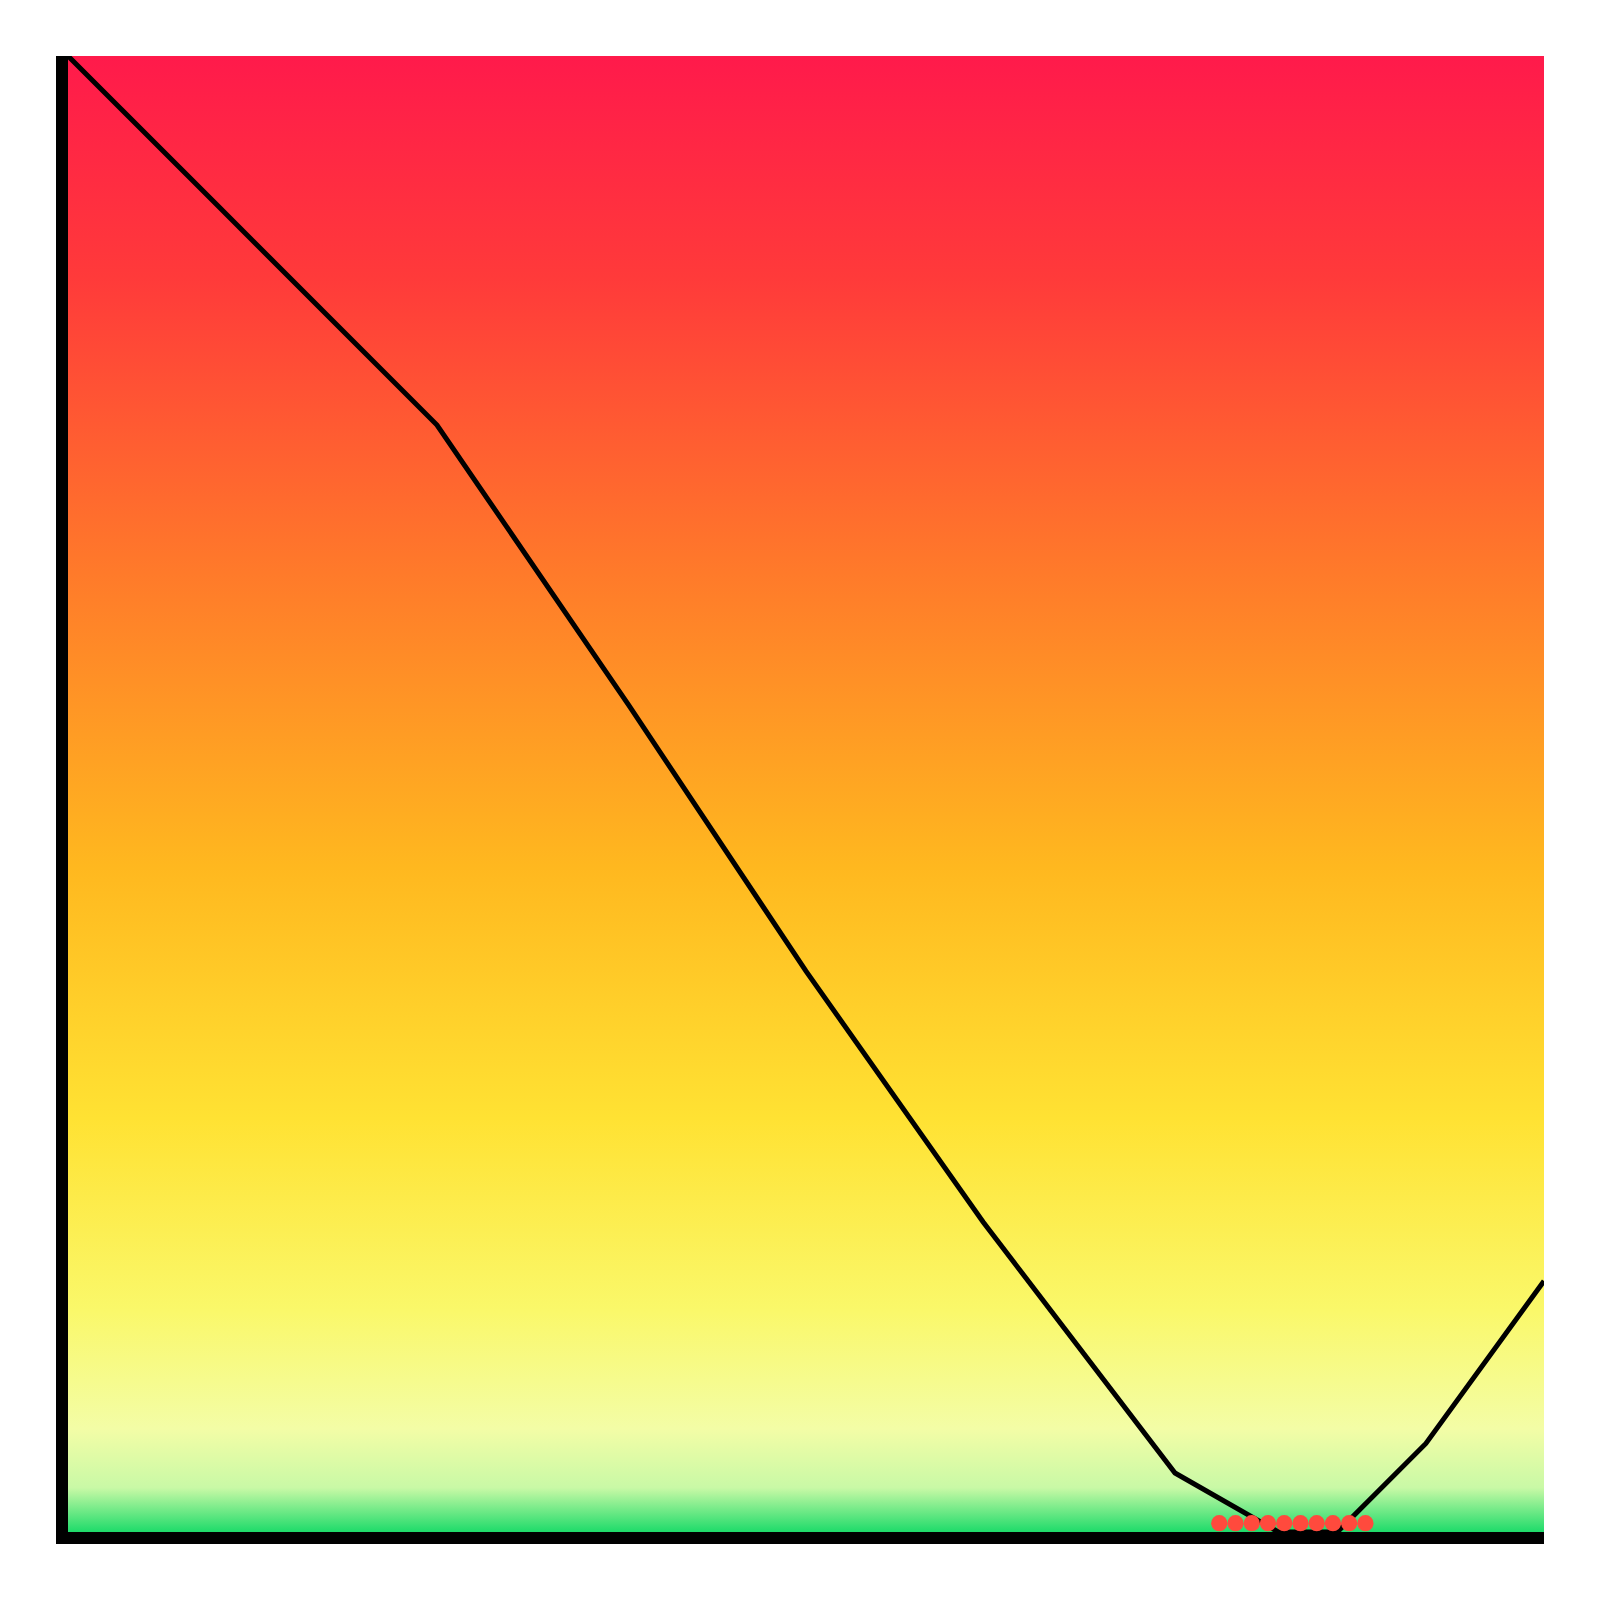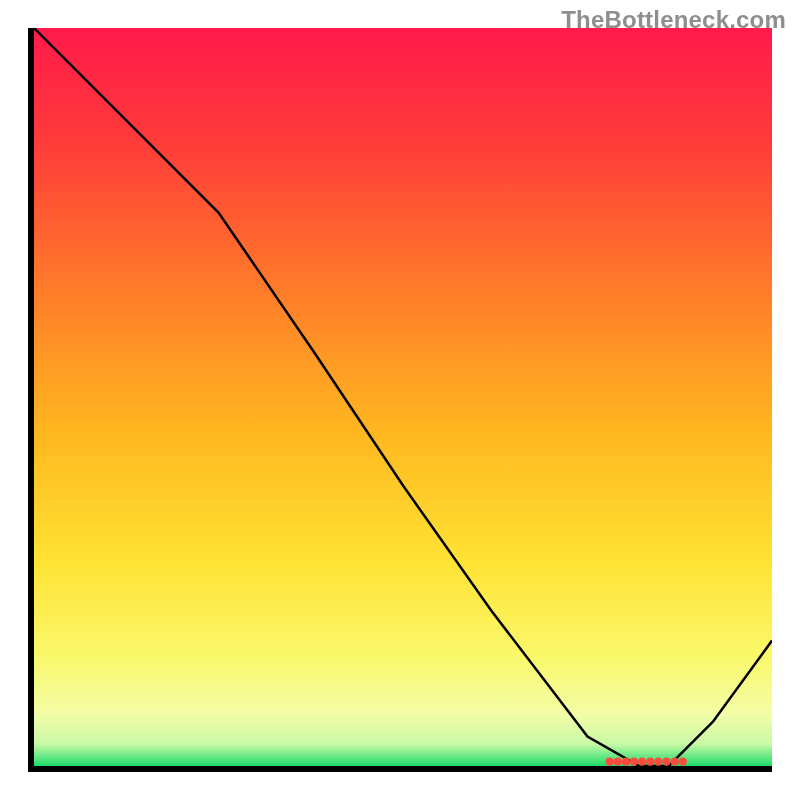--- a/index.html
+++ b/index.html
@@ -46,21 +46,20 @@
     left: 0;
     top: 0;
     width: 100%;
     height: 100%;
   }
 </style>
 </head>
 <body>
 
 <div class="wrap">
-  <div class="watermark">TheBottleneck.com</div>
 
   <div class="plot">
     <svg class="gradient" viewBox="0 0 100 100" preserveAspectRatio="none">
       <defs>
         <linearGradient id="heat" x1="0" y1="0" x2="0" y2="1">
             <stop offset="0%" stop-color="#ff1a4b"></stop>
             <stop offset="15%" stop-color="#ff3a3a"></stop>
             <stop offset="35%" stop-color="#ff7a2a"></stop>
             <stop offset="55.00000000000001%" stop-color="#ffb81f"></stop>
             <stop offset="72%" stop-color="#ffe233"></stop>

